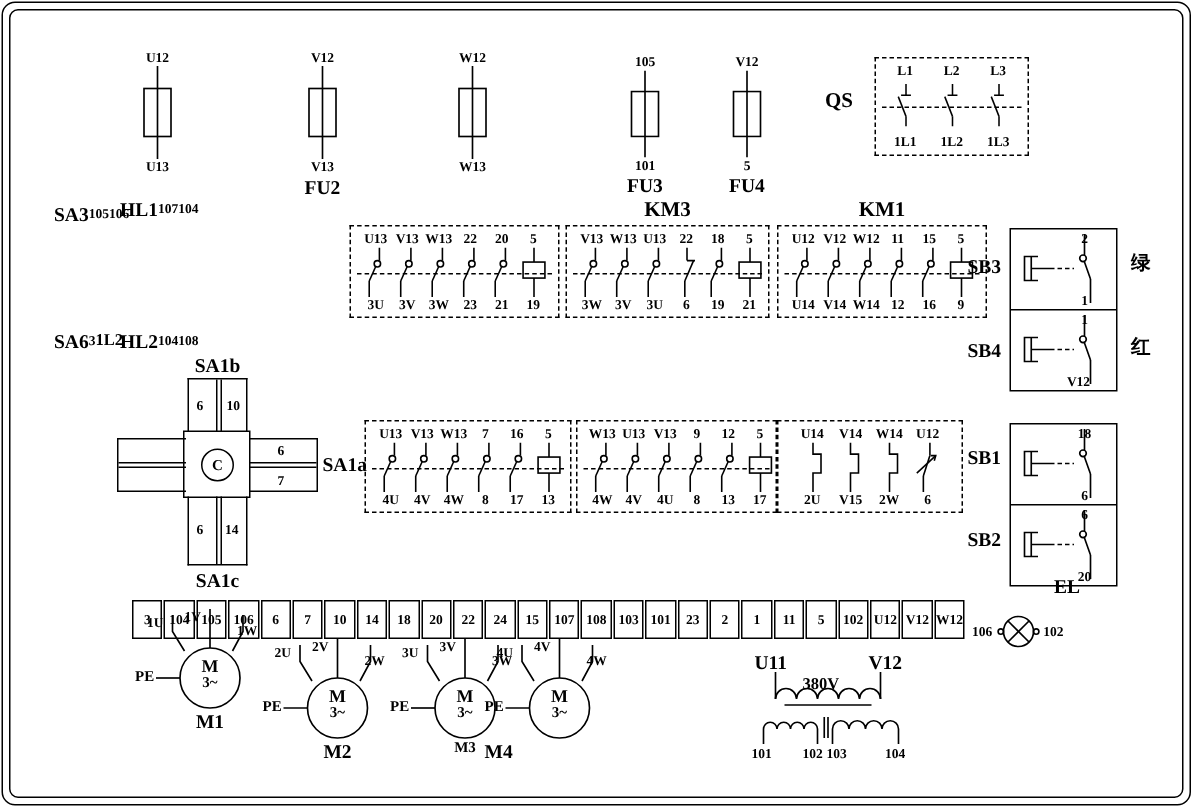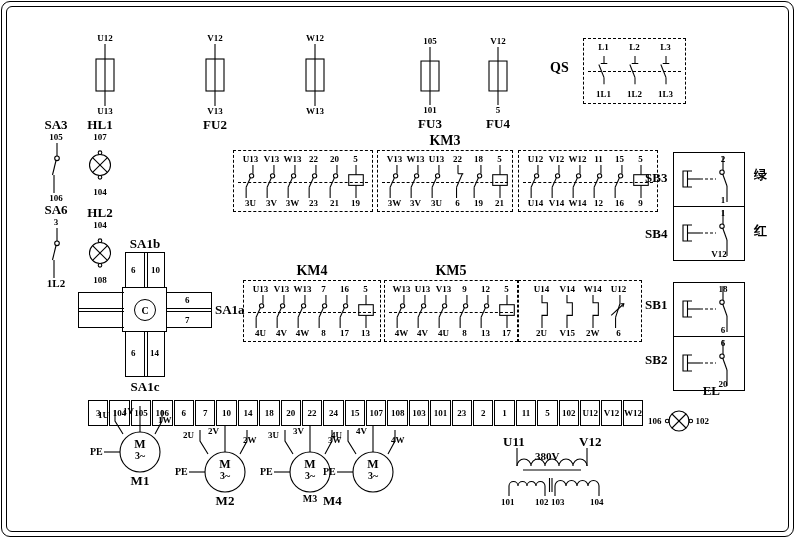--- a/index.html
+++ b/index.html
@@ -5,21 +5,21 @@
   html,body{margin:0;padding:0;background:#fff;}
   #canvas{position:relative;width:795px;height:538px;background:#fff;overflow:hidden;
           font-family:"Liberation Serif","DejaVu Serif",serif;color:#000;}
   .abs{position:absolute;}
   .frame-outer{position:absolute;inset:1px;border:1.5px solid #000;border-radius:9px;}
   .frame-inner{position:absolute;inset:6px;border:1px solid #000;border-radius:6px;}
   .sym{stroke:#000;fill:none;stroke-width:1.1;}
   .fname{font-size:13px;font-weight:700;line-height:15px;white-space:nowrap;}
   .knum{font-size:9px;font-weight:600;height:11px;line-height:11px;white-space:nowrap;}
   .fusec{position:absolute;display:flex;flex-direction:column;align-items:center;width:44px;}
-  .swgrp{position:absolute;display:flex;flex-direction:column;align-items:center;width:40px;}
+  .swgrp{position:absolute;display:flex;align-items:center;width:40px;}
   .km{position:absolute;border:1px dashed #000;display:flex;justify-content:space-between;
       padding:3px 6px 2px;box-sizing:border-box;height:62px;}
   .kcol{display:flex;flex-direction:column;align-items:center;width:21px;}
   .qcol{display:flex;flex-direction:column;align-items:center;justify-content:space-between;height:100%;width:28px;}
   .linkline{position:absolute;left:4px;right:4px;top:31px;border-top:1px dashed #000;}
   .ktitle{position:absolute;text-align:center;font-size:14px;font-weight:600;}
   .arm{position:absolute;box-sizing:border-box;border:1px solid #000;}
   .vline{position:absolute;top:0;bottom:0;width:1px;background:#000;}
   .hline{position:absolute;left:0;right:0;height:1px;background:#000;}
   .acell{font-size:9px;font-weight:600;position:absolute;}
@@ -347,20 +347,21 @@
       </div>
     <div class="kcol">
         <span class="knum">5</span>
         <svg class="sym" width="22" height="34" viewBox="0 0 22 34">
           <use href="#c-coil"></use>
         </svg>
         <span class="knum">21</span>
       </div>
   </div>
 
+  <div class="ktitle" style="left:518px;top:133px;width:140px">KM1</div>
   <div class="km" style="left:518px;top:150px;width:140px">
     <div class="linkline"></div>
     <div class="kcol">
         <span class="knum">U12</span>
         <svg class="sym" width="22" height="34" viewBox="0 0 22 34">
           <use href="#c-no"></use>
         </svg>
         <span class="knum">U14</span>
       </div>
     <div class="kcol">
@@ -393,21 +394,20 @@
       </div>
     <div class="kcol">
         <span class="knum">5</span>
         <svg class="sym" width="22" height="34" viewBox="0 0 22 34">
           <use href="#c-coil"></use>
         </svg>
         <span class="knum">9</span>
       </div>
   </div>
 
-  <div class="ktitle" style="left:243px;top:263px;width:138px">KM4</div>
   <div class="km" style="left:243px;top:280px;width:138px">
     <div class="linkline"></div>
     <div class="kcol">
         <span class="knum">U13</span>
         <svg class="sym" width="22" height="34" viewBox="0 0 22 34">
           <use href="#c-no"></use>
         </svg>
         <span class="knum">4U</span>
       </div>
     <div class="kcol">
@@ -440,21 +440,20 @@
       </div>
     <div class="kcol">
         <span class="knum">5</span>
         <svg class="sym" width="22" height="34" viewBox="0 0 22 34">
           <use href="#c-coil"></use>
         </svg>
         <span class="knum">13</span>
       </div>
   </div>
 
-  <div class="ktitle" style="left:384px;top:263px;width:134px">KM5</div>
   <div class="km" style="left:384px;top:280px;width:134px">
     <div class="linkline"></div>
     <div class="kcol">
         <span class="knum">W13</span>
         <svg class="sym" width="22" height="34" viewBox="0 0 22 34">
           <use href="#c-no"></use>
         </svg>
         <span class="knum">4W</span>
       </div>
     <div class="kcol">

